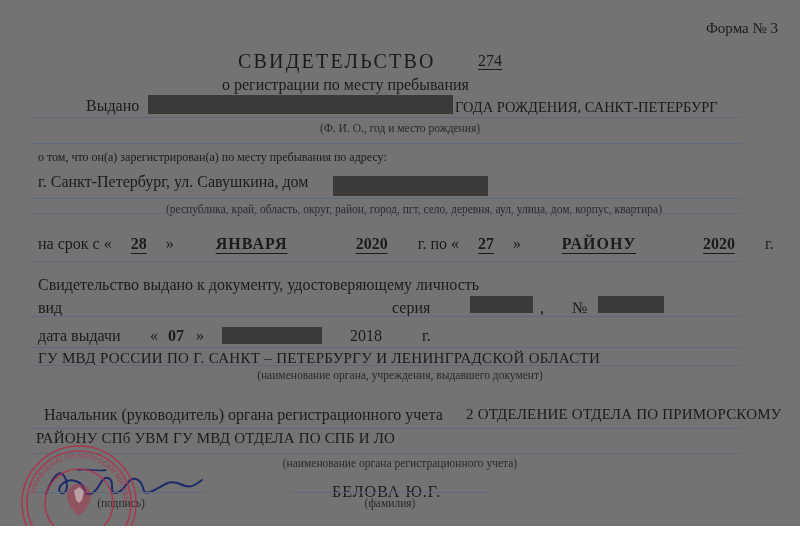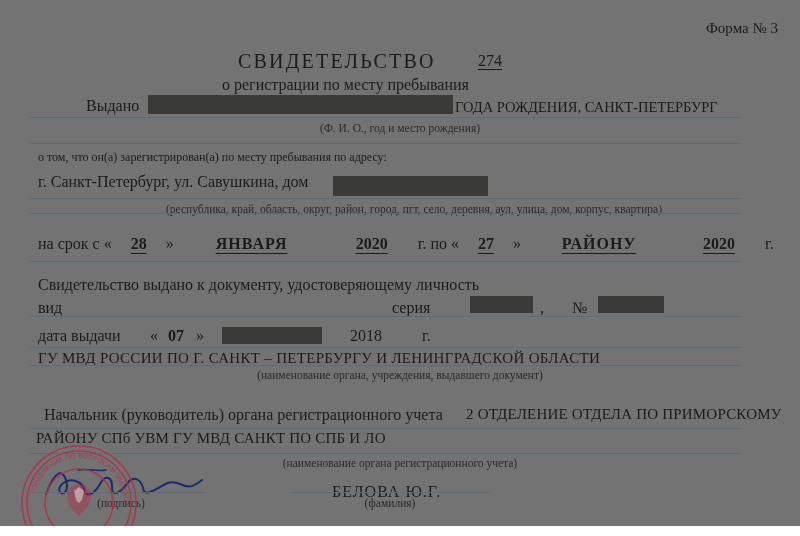--- a/index.html
+++ b/index.html
@@ -213,21 +213,21 @@
   <div class="abs date-g">г.</div>
 
   <div class="rule rule-7"></div>
   <div class="abs organ-line">ГУ  МВД  РОССИИ  ПО  Г. САНКТ – ПЕТЕРБУРГУ  И  ЛЕНИНГРАДСКОЙ ОБЛАСТИ</div>
   <div class="rule rule-8"></div>
   <div class="abs cap cap-3">(наименование органа, учреждения, выдавшего документ)</div>
 
   <div class="abs chief-label">Начальник (руководитель) органа регистрационного учета</div>
   <div class="abs chief-val-1">2 ОТДЕЛЕНИЕ ОТДЕЛА  ПО ПРИМОРСКОМУ</div>
   <div class="rule rule-9"></div>
-  <div class="abs chief-val-2">РАЙОНУ СПб УВМ  ГУ  МВД  САНКТ  ПО СПБ  И  ЛО</div>
+  <div class="abs chief-val-2">РАЙОНУ СПб УВМ  ГУ  МВД  ОТДЕЛА  ПО СПБ  И  ЛО</div>
   <div class="rule rule-10"></div>
   <div class="abs cap cap-4">(наименование органа регистрационного учета)</div>
 
   <svg class="signature" viewBox="0 0 165 34" xmlns="http://www.w3.org/2000/svg">
     <path d="M4 28 C 12 6, 20 2, 24 14 C 27 24, 22 30, 18 26 C 14 22, 24 10, 36 16 C 46 21, 40 30, 48 28 C 58 26, 58 10, 66 12 C 74 14, 66 28, 74 27 C 84 26, 86 8, 96 14 C 104 19, 98 29, 108 26 C 120 22, 126 12, 138 18 C 148 23, 152 20, 160 14" fill="none" stroke="#1d2a6b" stroke-width="2" stroke-linecap="round"></path>
     <path d="M36 4 C 46 2, 56 6, 64 4" fill="none" stroke="#1d2a6b" stroke-width="1.4" stroke-linecap="round"></path>
   </svg>
 
   <div class="rule rule-11"></div>
   <div class="abs cap cap-5">(подпись)</div>

